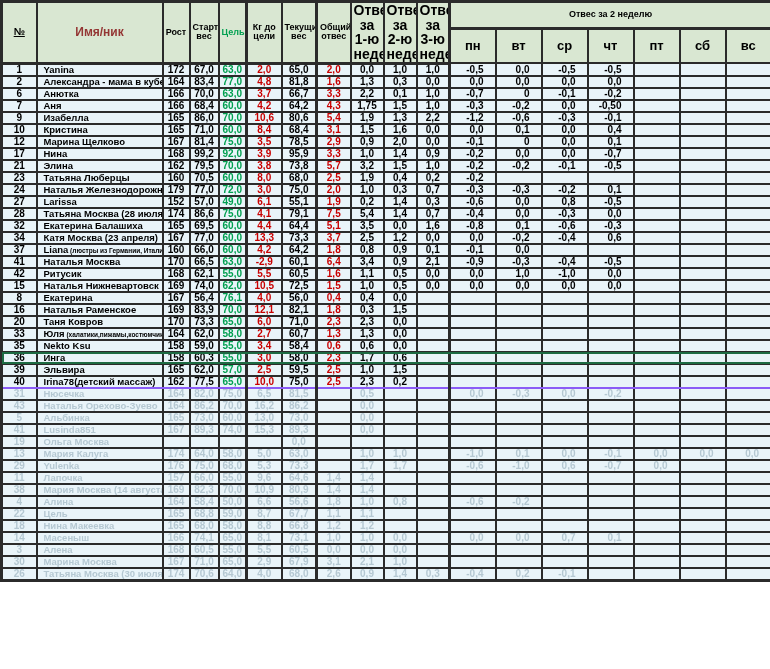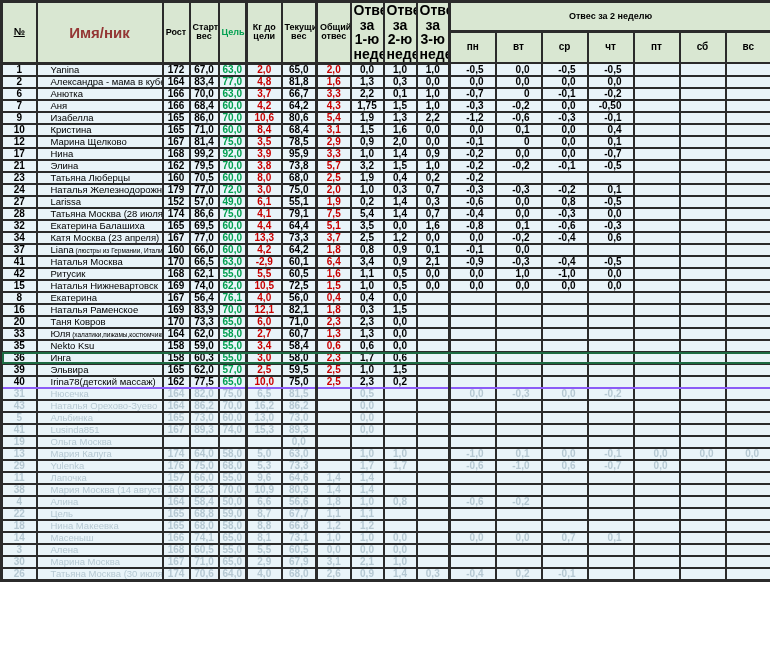--- a/index.html
+++ b/index.html
@@ -23,25 +23,25 @@
   }
   thead th{
     background:var(--header-bg);
     font-weight:bold;color:#000;text-align:center;
     font-size:9px;line-height:1.05;white-space:normal;
     border-bottom:3px solid var(--border);
   }
   thead tr.group-row th{border-bottom:2px solid var(--border);}
   thead th.wk{font-size:14px;}
   thead th.u{text-decoration:underline;font-size:10px;}
-  thead th.maroon{color:var(--maroon);font-size:15px;}
+  thead th.maroon{color:var(--maroon);font-size:12px;}
   thead th.green{color:var(--green);}
-  thead th.day{font-size:10px;}
+  thead th.day{font-size:13px;}
   tbody td{height:10.6px;font-size:10px;font-weight:bold;text-align:center;color:#000;line-height:1;}
-  tbody td.name{text-align:left;font-weight:normal;font-size:9.5px;padding-left:13px;}
+  tbody td.name{text-align:left;font-weight:bold;font-size:9.5px;padding-left:6px;}
   tbody td.name .note{font-size:6.5px;}
   tbody td.red{color:var(--red);}
   tbody td.green{color:var(--green);}
   tbody td.day{text-align:right;padding-right:11px;}
   tbody tr.inactive td{color:var(--inactive);}
   tbody tr.inactive td.red,tbody tr.inactive td.green{color:var(--inactive);}
   tbody tr.section-end td{border-bottom:2px solid #8b5cf6;}
   tbody tr.selected{outline:2px solid #1d6b43;outline-offset:-2px;margin-left:36px;}
   td.sep,th.sep{border-left:3px solid var(--border);}
   table{border:3px solid var(--border);}

